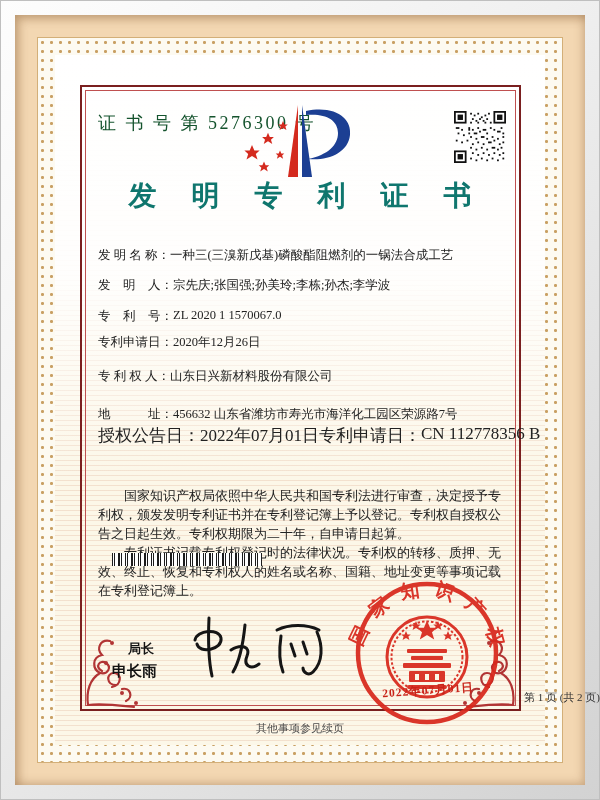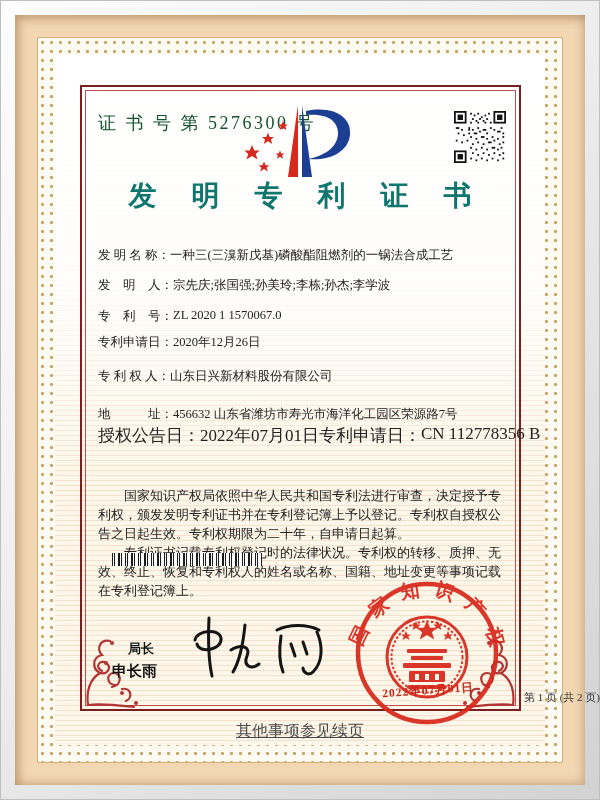--- a/index.html
+++ b/index.html
@@ -40,21 +40,21 @@
 
   .flourish{position:absolute;width:68px;height:96px;}
   .flourish.left{left:82px;top:613px;}
   .flourish.right{left:451px;top:613px;transform:scaleX(-1);}
 
   .seal{position:absolute;left:348px;top:579px;width:158px;height:152px;}
   .seal-date{position:absolute;left:350px;top:683px;width:156px;text-align:center;color:#c8241a;
     font-size:11.5px;font-weight:bold;letter-spacing:1px;transform:rotate(-4deg);}
 
   .page-info{position:absolute;left:0;right:0;top:690px;text-align:right;font-size:11px;color:#333;}
-  .cont-note{position:absolute;left:0;right:0;top:721px;text-align:center;font-size:16px;color:#4a4a4a;text-decoration:underline;}
+  .cont-note{position:absolute;left:0;right:0;top:721px;text-align:center;font-size:11px;color:#4a4a4a;}
 </style>
 </head>
 <body>
 
 <div class="page">
   <div class="frame-bevel"></div>
   <div class="mat"></div>
   <div class="gold-band"></div>
   <div class="paper"></div>
   <div class="red-outer"></div>

